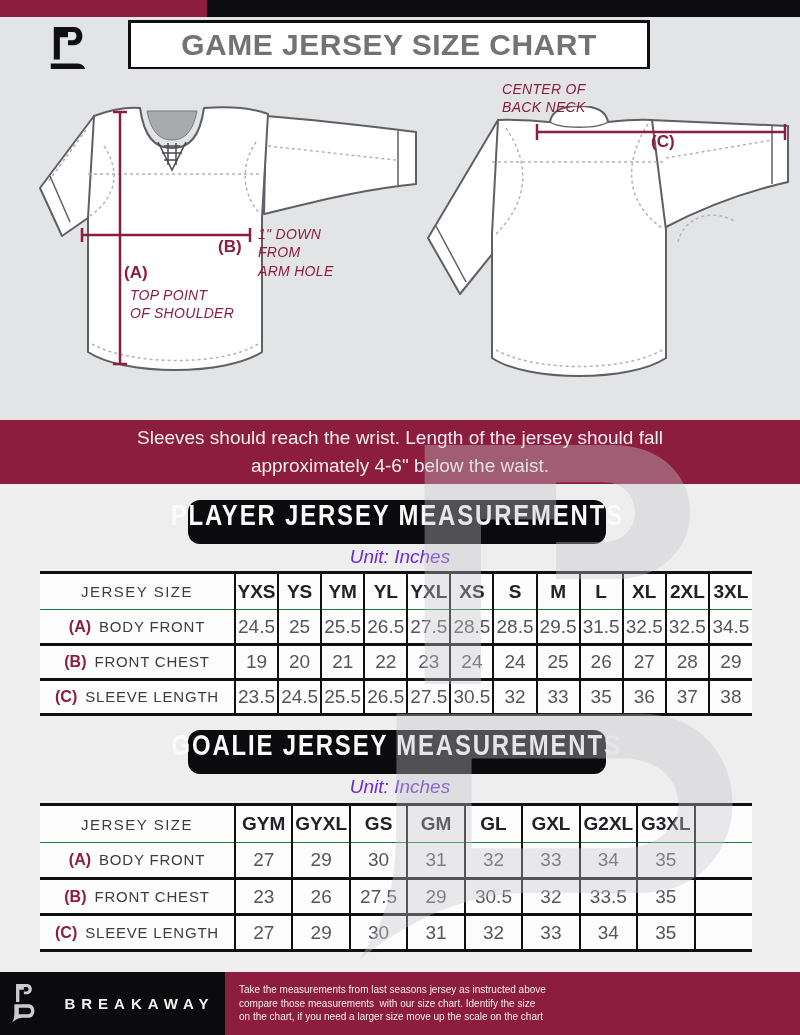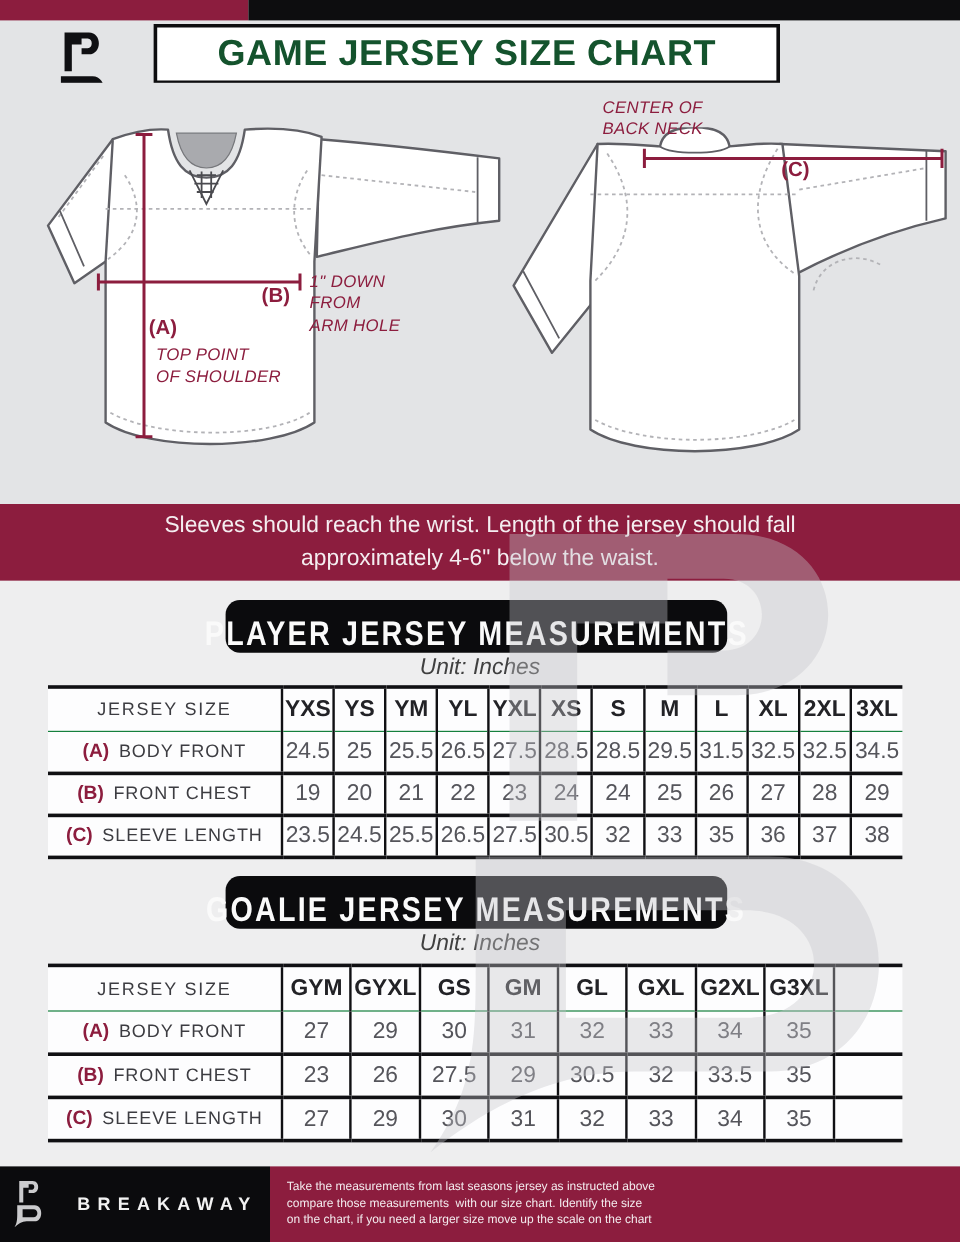--- a/index.html
+++ b/index.html
@@ -6,21 +6,21 @@
   .page{position:relative;width:800px;height:1035px;overflow:hidden;
         font-family:"Liberation Sans",sans-serif;background:#e3e4e6;}
   .abs{position:absolute;}
 
   
   .strip-maroon{left:0;top:0;width:207px;height:17px;background:#8c1d3e;}
   .strip-black{left:207px;top:0;width:593px;height:17px;background:#0d0d0f;}
   .title-box{left:128px;top:20px;width:522px;height:51px;background:#ffffff;
              border:3px solid #0d0d0f;border-bottom-width:4px;box-sizing:border-box;
              display:flex;align-items:center;justify-content:center;}
-  .title-box span{font-size:30px;font-weight:800;letter-spacing:.5px;color:#14532d;}
+  .title-box span{font-size:30px;font-weight:800;letter-spacing:.5px;color:#737373;}
   .year-box{left:650px;top:17px;width:150px;height:54px;background:#8c1d3e;
             border-bottom:4px solid #0d0d0f;box-sizing:border-box;
             display:flex;align-items:center;justify-content:center;}
   .year-box span{font-size:22px;font-weight:700;letter-spacing:4px;color:#f5eef1;}
 
   .logo{left:44px;top:25px;width:52px;height:76px;}
   .logo svg{width:100%;height:100%;}
 
   
   .diagram-bg{left:0;top:69px;width:800px;height:351px;background:#e3e4e6;}
@@ -30,24 +30,24 @@
          line-height:1.32;white-space:pre-wrap;letter-spacing:.3px;}
 
   
   .notice{left:0;top:420px;width:800px;height:64px;background:#8c1d3e;
           display:flex;align-items:center;justify-content:center;}
   .notice div{color:#f4edf0;font-size:19px;line-height:1.5;text-align:center;white-space:pre-wrap;}
 
   
   .lower-bg{left:0;top:484px;width:800px;height:488px;background:#eeeeef;}
   .banner{left:188px;width:418px;height:44px;background:#0b0b0d;border-radius:12px;
-          display:flex;align-items:flex-end;justify-content:center;}
+          display:flex;align-items:flex-start;justify-content:center;}
   .banner span{color:#fafafa;font-size:26px;font-weight:800;letter-spacing:2px;
                transform:scale(.92,1.1);white-space:nowrap;}
-  .unit{left:0;width:800px;text-align:center;font-style:italic;font-size:19px;color:#404040;}
+  .unit{left:0;width:800px;text-align:center;font-style:italic;font-size:19px;color:#6d28d9;}
 
   table.size-table{position:absolute;left:40px;width:712px;border-collapse:collapse;
                    table-layout:fixed;background:#fdfdfe;}
   table.size-table td{padding:0;text-align:center;vertical-align:middle;}
   table.size-table thead td{border-top:3px solid #101013;border-bottom:1px solid #15803d;}
   table.size-table tbody td{border-bottom:3px solid #101013;}
   td.size-cell,td.num{border-left:2px solid #101013;}
   td.size-cell{font-weight:700;font-size:19px;color:#222226;}
   td.num{font-size:19px;color:#55555b;}
   td.label-col{font-size:15px;color:#3c3c41;letter-spacing:1px;}

